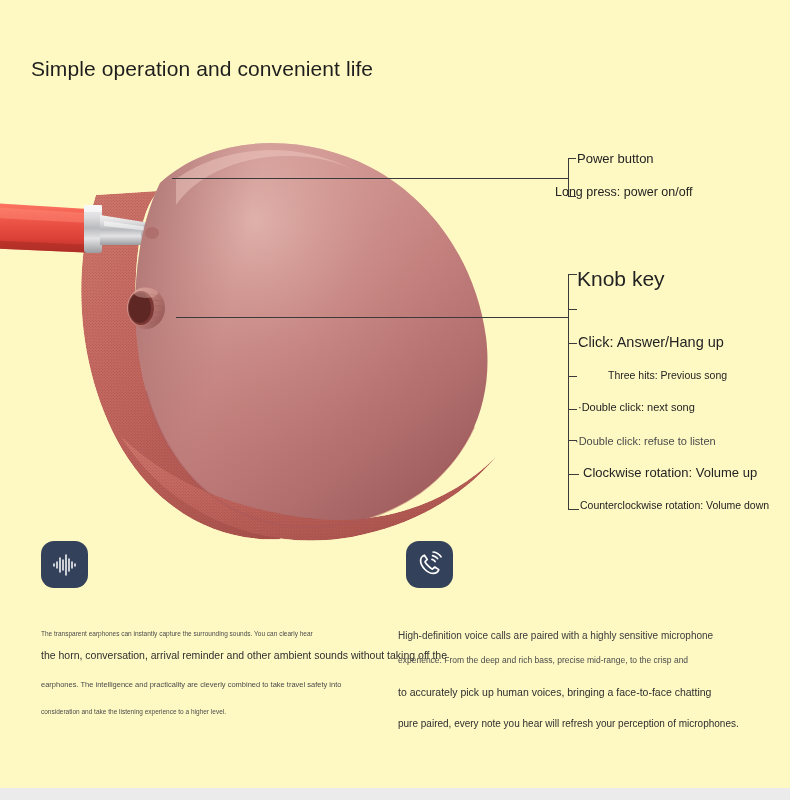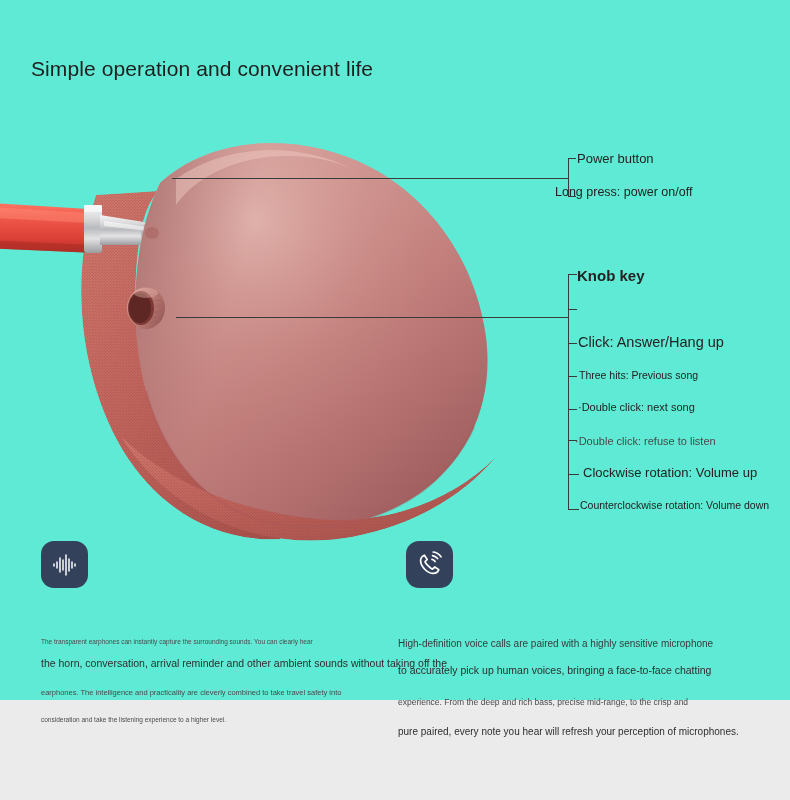--- a/index.html
+++ b/index.html
@@ -10,22 +10,22 @@
     width: 790px;
     height: 800px;
     background: #ebebeb;
     font-family: "Liberation Sans", sans-serif;
     color: #2b2b2b;
     overflow: hidden;
   }
   #page {
     position: relative;
     width: 790px;
-    height: 700px;
-    background: #5eead4;
+    height: 788px;
+    background: #fef9c3;
   }
 
   
   #page-title {
     position: absolute;
     left: 31px;
     top: 57px;
     font-size: 21px;
     font-weight: 400;
     letter-spacing: .1px;
@@ -53,24 +53,24 @@
 
   
   .label {
     position: absolute;
     white-space: nowrap;
     color: #232323;
     font-family: "Liberation Sans", sans-serif;
   }
   .lbl-power-button     { left: 577px; top: 151px; font-size: 13px; }
   .lbl-long-press       { left: 555px; top: 185px; font-size: 12.5px; }
-  .lbl-knob-key         { left: 577px; top: 267px; font-size: 15px; font-weight: bold; }
+  .lbl-knob-key         { left: 577px; top: 267px; font-size: 21px; }
   .lbl-play-pause       { left: 578px; top: 298px; font-size: 20.5px; }
   .lbl-answer-hangup    { left: 578px; top: 334px; font-size: 14.5px; }
-  .lbl-previous-song    { left: 579px; top: 369px; font-size: 10.5px; }
+  .lbl-previous-song    { left: 608px; top: 369px; font-size: 10.5px; }
   .lbl-next-song        { left: 578px; top: 401px; font-size: 11px; }
   .lbl-refuse-listen    { left: 575px; top: 435px; font-size: 11px; color: #4a4a4a; }
   .lbl-volume-up        { left: 583px; top: 465px; font-size: 13px; }
   .lbl-volume-down      { left: 580px; top: 499px; font-size: 10.5px; }
 
   
   .badge {
     position: absolute;
     width: 47px;
     height: 47px;
@@ -80,21 +80,20 @@
     align-items: center;
     justify-content: center;
   }
   #badge-ambient { left: 41px; top: 541px; }
   #badge-call    { left: 406px; top: 541px; }
 
   
   .para {
     position: absolute;
     color: #3a3a3a;
-    margin-top: 8px;
   }
   #para-ambient { left: 41px; top: 627px; width: 330px; }
   #para-call    { left: 398px; top: 627px; width: 335px; }
 
   .para .line {
     white-space: nowrap;
     font-family: "Liberation Sans", sans-serif;
   }
   
   #para-ambient .line-0 { font-size: 6.5px;  line-height: 13px; color: #4b4b4b; }
@@ -315,18 +314,18 @@
 
   <div class="para" id="para-ambient">
     <div class="line line-0">The transparent earphones can instantly capture the surrounding sounds. You can clearly hear</div>
     <div class="line line-1">the horn, conversation, arrival reminder and other ambient sounds without taking off the</div>
     <div class="line line-2">earphones. The intelligence and practicality are cleverly combined to  take travel  safety into</div>
     <div class="line line-3">consideration and take the listening experience to a higher level.</div>
   </div>
 
   <div class="para" id="para-call">
     <div class="line line-0">High-definition voice calls are paired with a highly sensitive microphone</div>
+    <div class="line line-2">experience. From the deep and rich bass, precise mid-range, to the crisp and</div>
     <div class="line line-1">to accurately pick up human voices, bringing a face-to-face chatting</div>
-    <div class="line line-2">experience. From the deep and rich bass, precise mid-range, to the crisp and</div>
     <div class="line line-3">pure paired, every note you hear will refresh your perception of microphones.</div>
   </div>
 
 </div>
 
 </body></html>

